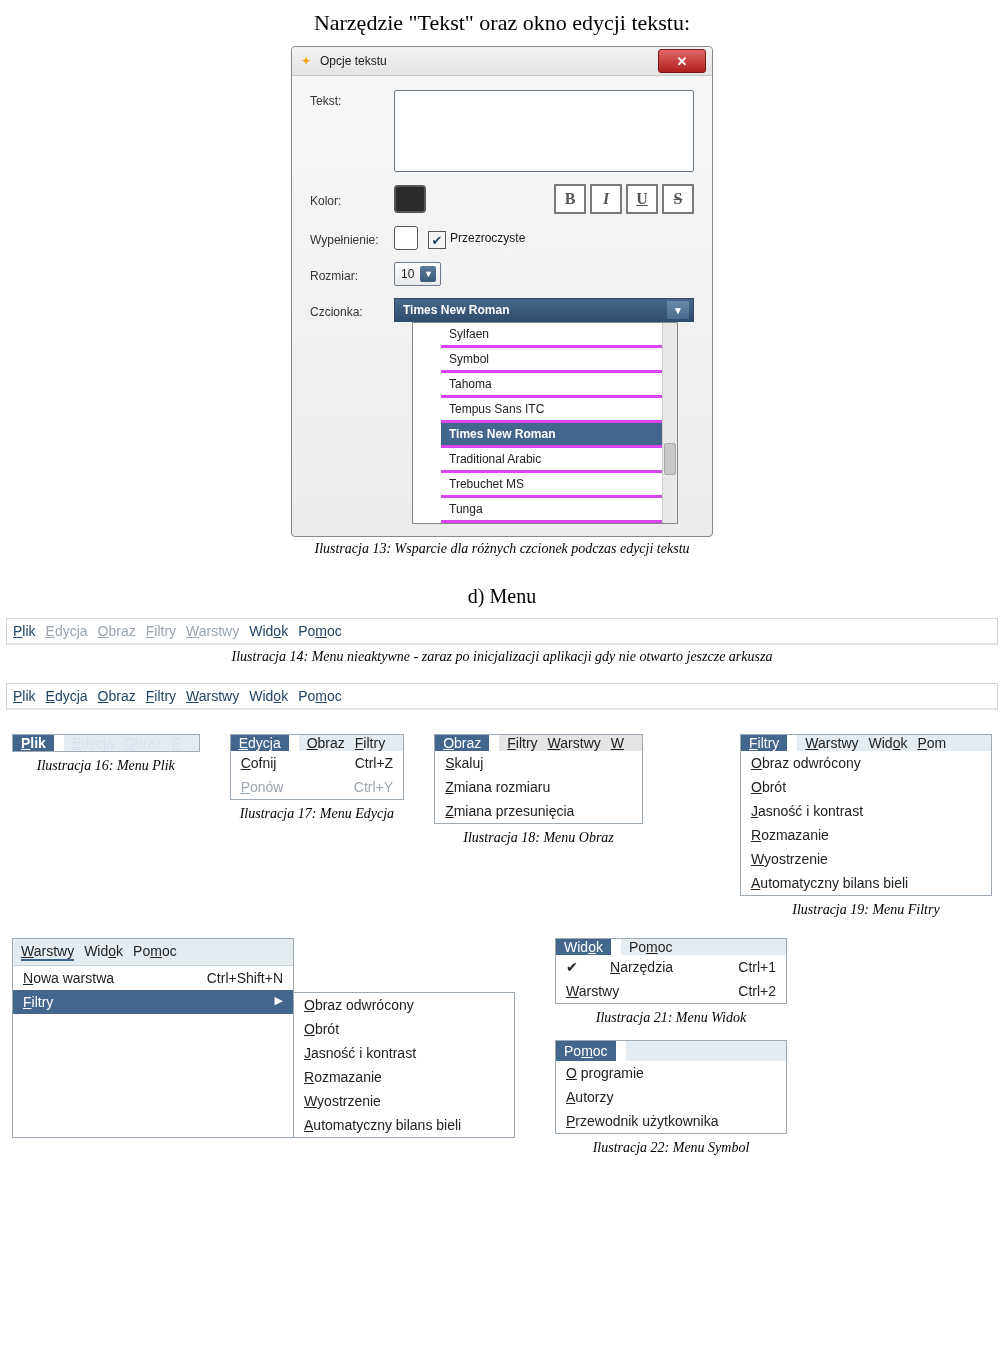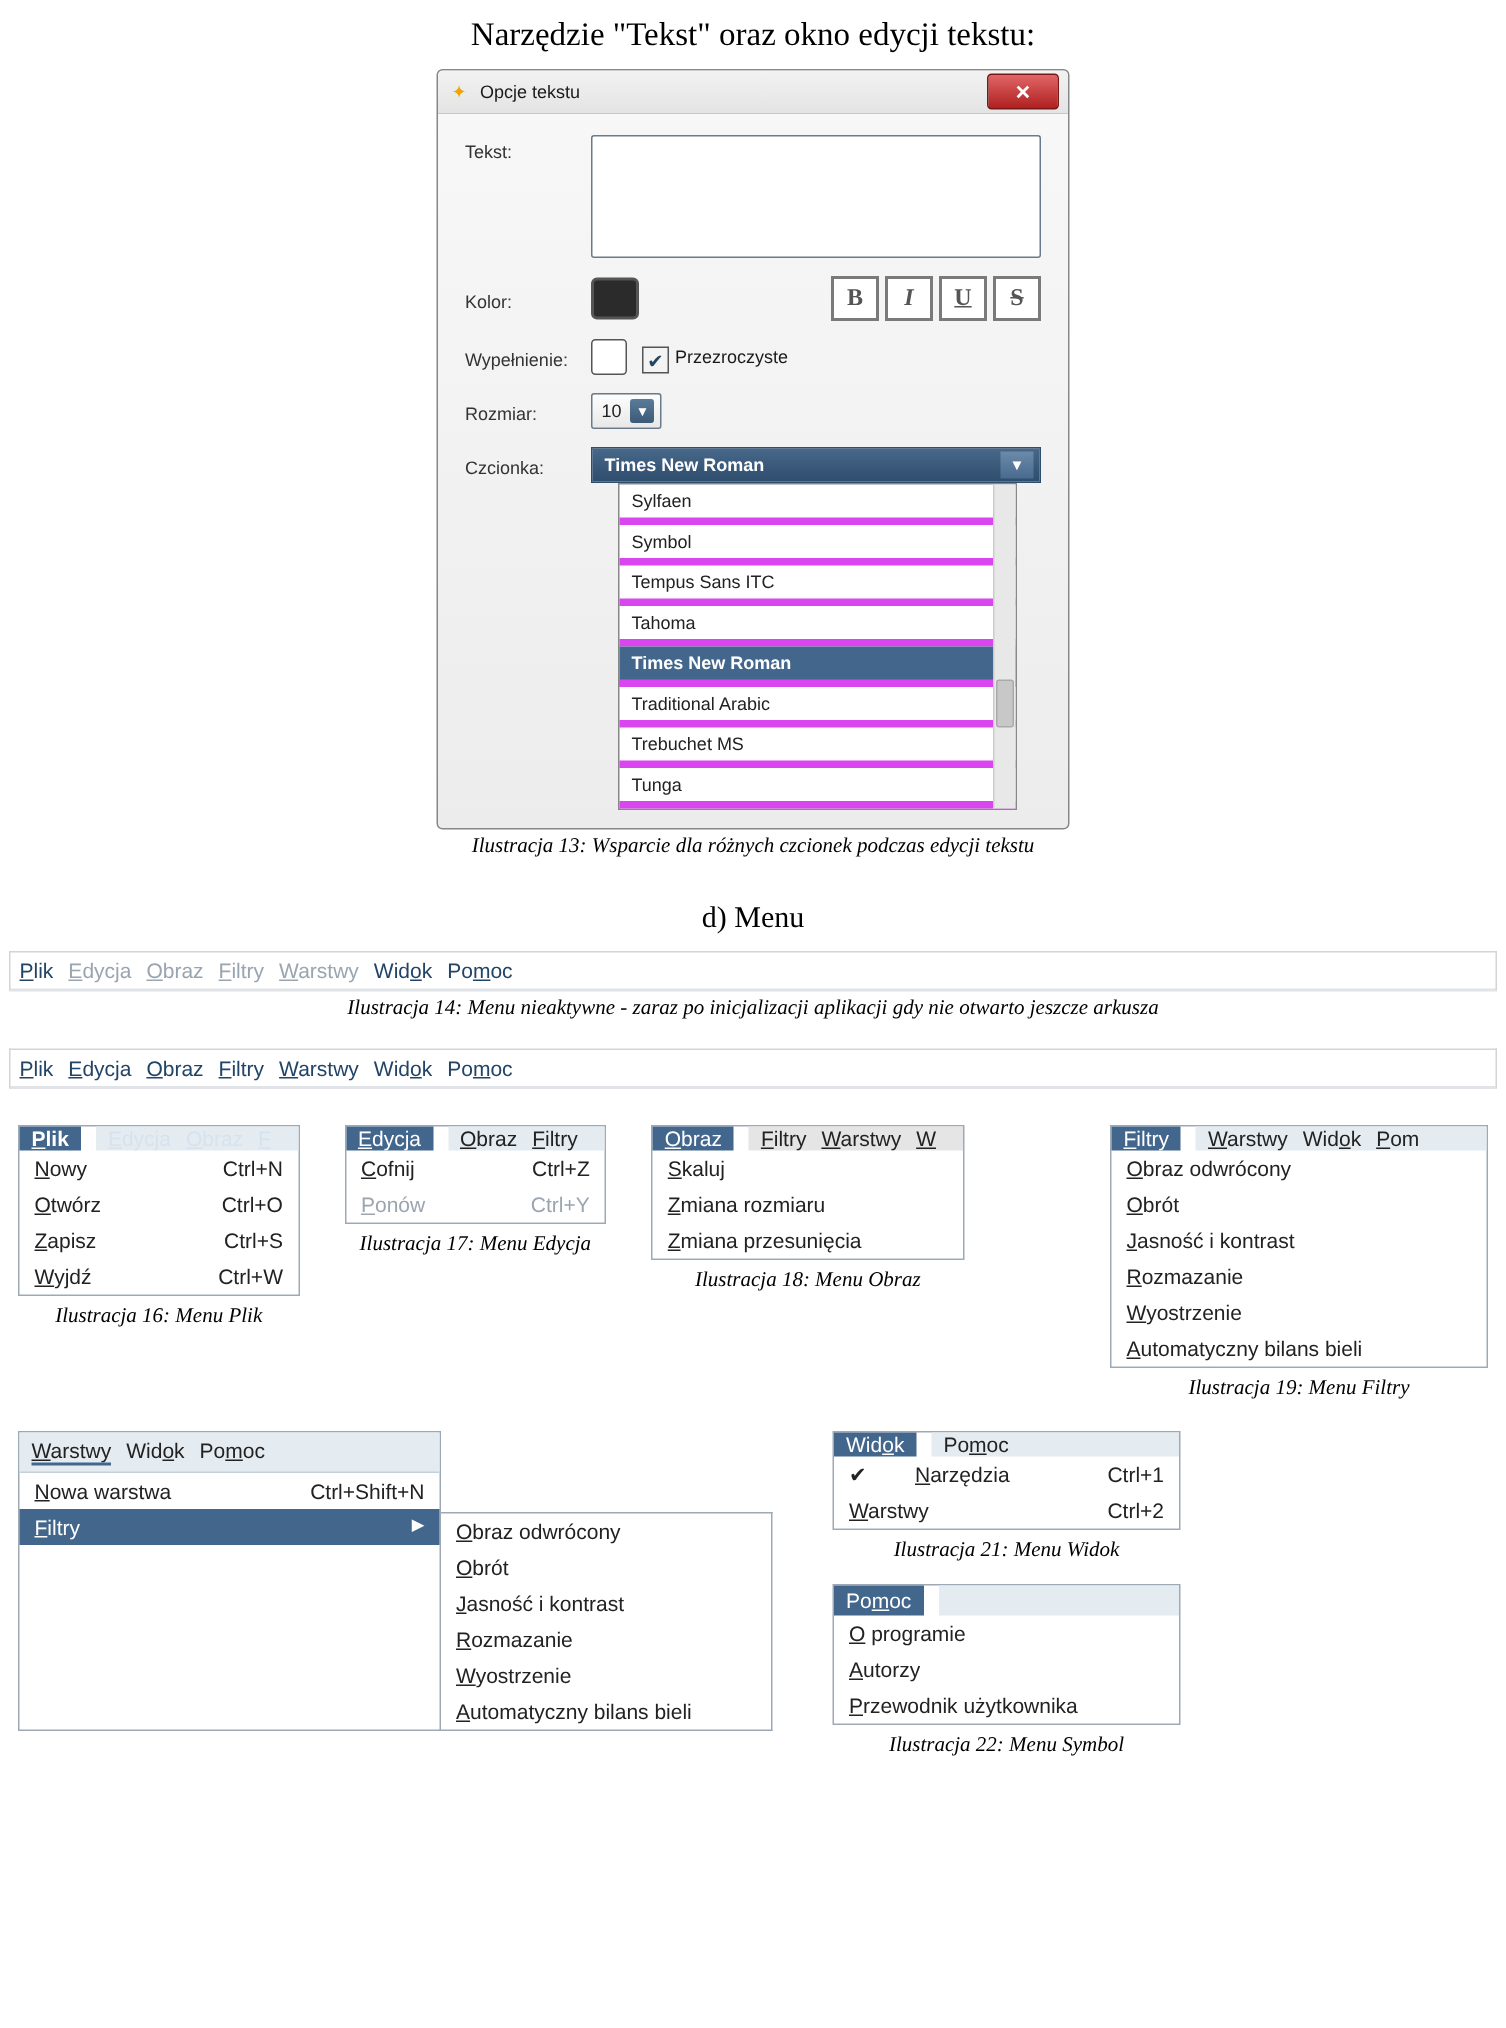--- a/index.html
+++ b/index.html
@@ -165,23 +165,24 @@
     margin-left:102px;
     width: calc(100% - 102px - 18px);
     border:1px solid #888;
     background:#fff;
     position: relative;
   }
   .font-option {
     padding:4px 8px;
     font-size:12px;
     color:#222;
-    border-bottom:5px solid #d946ef;
+    border-bottom:3px solid #d946ef;
     cursor:default;
     position:relative;
+    margin-left:28px;
   }
   .font-option.selected { background:#43678c; color:#fff; font-weight:bold; }
   .font-scroll {
     position:absolute;
     top:0;right:0;bottom:0;width:14px;
     background:#e8e8e8;
     border-left:1px solid #ccc;
   }
   .font-scroll .thumb {
     position:absolute;left:1px;right:1px;top:60%;height:30px;
@@ -274,22 +275,22 @@
         <div class="dlg-row" style="align-items:center;margin-bottom:0;">
           <span class="dlg-label">Czcionka:</span>
           <span class="font-select">
             <span>Times New Roman</span>
             <span class="arrow">▼</span>
           </span>
         </div>
         <div class="font-dropdown" id="font-dropdown">
           <div class="font-option">Sylfaen</div>
             <div class="font-option">Symbol</div>
+            <div class="font-option">Tahoma</div>
             <div class="font-option">Tempus Sans ITC</div>
-            <div class="font-option">Tahoma</div>
             <div class="font-option selected">Times New Roman</div>
             <div class="font-option">Traditional Arabic</div>
             <div class="font-option">Trebuchet MS</div>
             <div class="font-option">Tunga</div>
             <div class="font-scroll">
               <div class="thumb"></div>
             </div>
         </div>
       </div>
     </div>
@@ -319,38 +320,20 @@
       <span class="mi">Po<u>m</u>oc</span>
     </div>
 
   <div class="menus-row">
     <div class="menu-block">
       <div class="m-panel" style="min-width:180px;">
         <div class="m-header" id="hdr-plik" style="background: transparent; padding: 0px;">
             <span style="background: rgb(67, 103, 140); color: rgb(255, 255, 255); padding: 0px 8px;"><span class="hi" style="font-weight: bold;"><u>P</u>lik</span></span>
             <span style="background: rgb(228, 236, 242); color: rgb(34, 34, 34); padding: 0px 8px; flex: 1 1 0%;"><span class="hi" style="color: rgb(216, 226, 236); margin-right: 10px;"><u>E</u>dycja</span><span class="hi" style="color: rgb(216, 226, 236); margin-right: 10px;"><u>O</u>braz</span><span class="hi" style="color: rgb(216, 226, 236); margin-right: 10px;"><u>F</u></span></span>
           </div>
-        <div class="m-body" id="body-plik">
-            <div class="m-item">
-              <span class="lbl"><u>N</u>owy</span>
-              <span style="margin-left:auto;">Ctrl+N</span>
-            </div>
-            <div class="m-item">
-              <span class="lbl"><u>O</u>twórz</span>
-              <span style="margin-left:auto;">Ctrl+O</span>
-            </div>
-            <div class="m-item">
-              <span class="lbl"><u>Z</u>apisz</span>
-              <span style="margin-left:auto;">Ctrl+S</span>
-            </div>
-            <div class="m-item">
-              <span class="lbl"><u>W</u>yjdź</span>
-              <span style="margin-left:auto;">Ctrl+W</span>
-            </div>
-          </div>
       </div>
       <div class="cap">Ilustracja 16: Menu Plik</div>
     </div>
 
     <div class="menu-block">
       <div class="m-panel" style="min-width:170px;">
         <div class="m-header" id="hdr-edycja" style="padding: 0px; background: transparent;">
             <span style="background: rgb(67, 103, 140); color: rgb(255, 255, 255); padding: 0px 8px;"><span class="hi"><u>E</u>dycja</span></span>
             <span style="background: rgb(228, 236, 242); color: rgb(34, 34, 34); padding: 0px 8px; flex: 1 1 0%;"><span class="hi" style="margin-right: 10px;"><u>O</u>braz</span><span class="hi" style="margin-right: 10px;"><u>F</u>iltry</span></span>
           </div>

